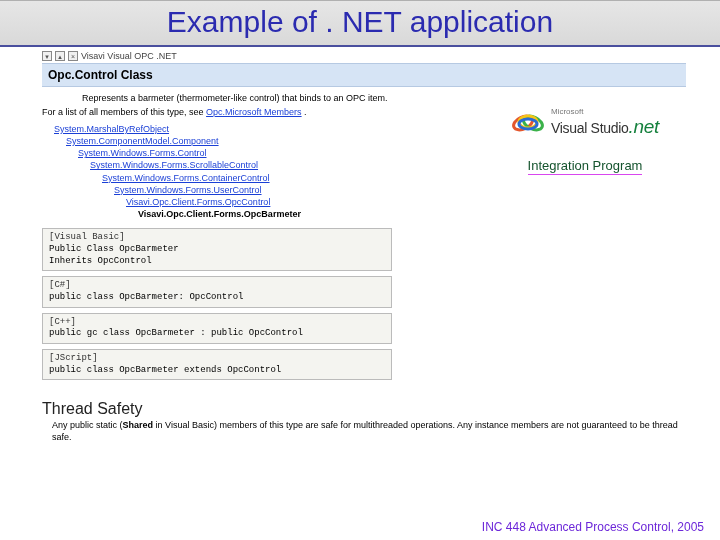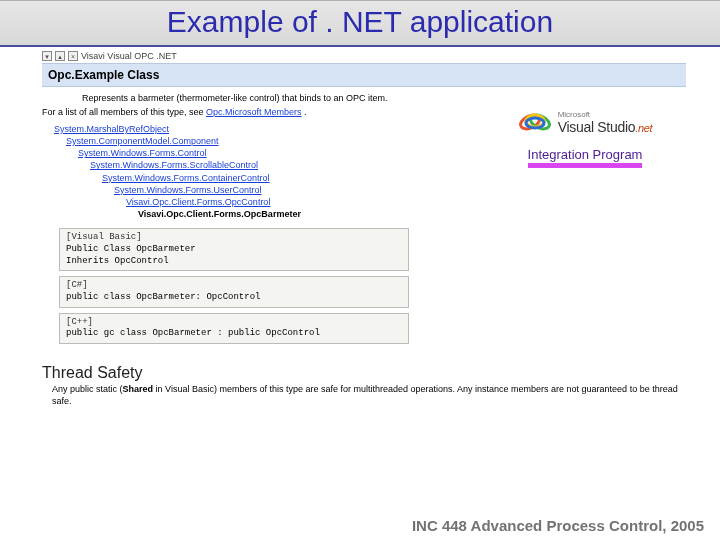--- a/index.html
+++ b/index.html
@@ -68,21 +68,21 @@
   .ind3 { padding-left: 36px; }
   .ind4 { padding-left: 48px; }
   .ind5 { padding-left: 60px; }
   .ind6 { padding-left: 72px; }
   .ind7 { padding-left: 84px; }
   .ind8 { padding-left: 96px; }
   .codebox {
     border: 1px solid #bbb;
     background: #f4f4f0;
     padding: 3px 6px;
-    margin: 5px 17px;
+    margin: 5px 0;
     width: 350px;
     font-family: "Courier New", monospace;
     font-size: 9px;
     line-height: 1.3;
   }
   .codebox .lang { color: #333; }
   .safety-head {
     font-size: 16px;
     color: #222;
     margin-top: 20px;
@@ -103,56 +103,56 @@
   }
   .vs-logo {
     display: flex;
     align-items: center;
     justify-content: center;
     gap: 4px;
   }
   .vs-text-stack { text-align: left; }
   .vs-ms { font-size: 8px; color: #777; }
   .vs-vs { font-size: 14px; font-weight: normal; color: #333; letter-spacing: -0.3px; }
-  .vs-net { font-style: italic; font-size: 11px; color: #c2410c; }
+  .vs-net { font-style: italic; font-size: 19px; color: #15803d; }
   .vs-ip {
     font-size: 13px;
-    color: #4c1d95;
-    margin-top: 10px;
-    border-bottom: 5px solid #d946ef;
+    color: #14532d;
+    margin-top: 20px;
+    border-bottom: 1px solid #d946ef;
     display: inline-block;
     padding-bottom: 1px;
   }
   .footer {
     position: absolute;
     right: 16px;
     bottom: 6px;
     font-family: Arial, sans-serif;
-    font-size: 15px;
-    font-weight: bold;
-    color: #737373;
+    font-size: 12px;
+    font-weight: normal;
+    color: #6d28d9;
   }
 </style>
 </head>
 <body>
 
 <div class="slide-title-bar">
   <div class="slide-title">Example of . NET application</div>
 </div>
 
 <div class="doc-area">
 
   <div class="toolbar-row">
     <span class="tb-box">▾</span>
     <span class="tb-box">▴</span>
     <span class="tb-box">×</span>
     <span class="tb-text">Visavi Visual OPC .NET</span>
   </div>
 
-  <div class="class-header">Opc.Example Class</div>
+  <div class="class-header">Opc.Control Class</div>
 
   <p class="desc">Represents a barmeter (thermometer-like control) that binds to an OPC item.</p>
 
   <p class="desc2">
     <span>For a list of all members of this type, see </span>
     <span class="link">Opc.Microsoft Members</span>
     <span>.</span>
   </p>
 
   <div class="hier">
@@ -175,20 +175,24 @@
   <div class="codebox">
     <div class="lang">[C#]</div>
     <div>public class OpcBarmeter: OpcControl</div>
   </div>
 
   <div class="codebox">
     <div class="lang">[C++]</div>
     <div>public   gc class OpcBarmeter : public OpcControl</div>
   </div>
 
+  <div class="codebox">
+    <div class="lang">[JScript]</div>
+    <div>public class OpcBarmeter extends OpcControl</div>
+  </div>
 
   <div class="safety-head">Thread Safety</div>
   <div class="safety-body">
     <span>Any public static (</span><b>Shared</b><span> in Visual Basic) members of this type are safe for multithreaded operations. Any instance members are not guaranteed to be thread safe.</span>
   </div>
 
 </div>
 
 <div class="vs-badge">
   <div class="vs-logo">

